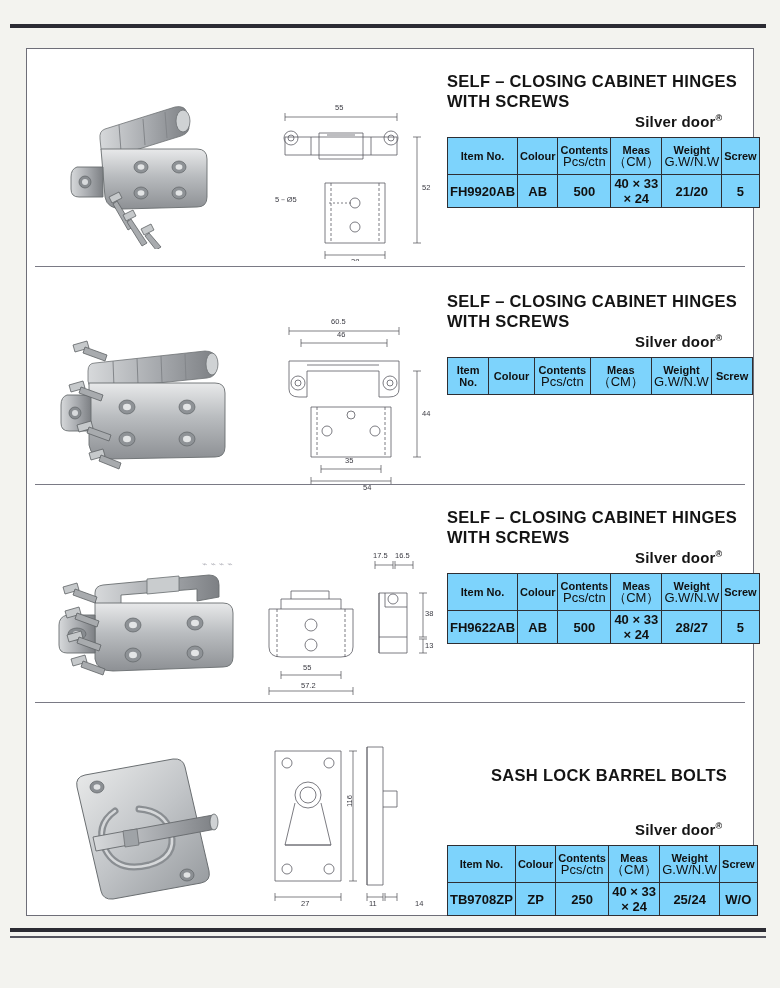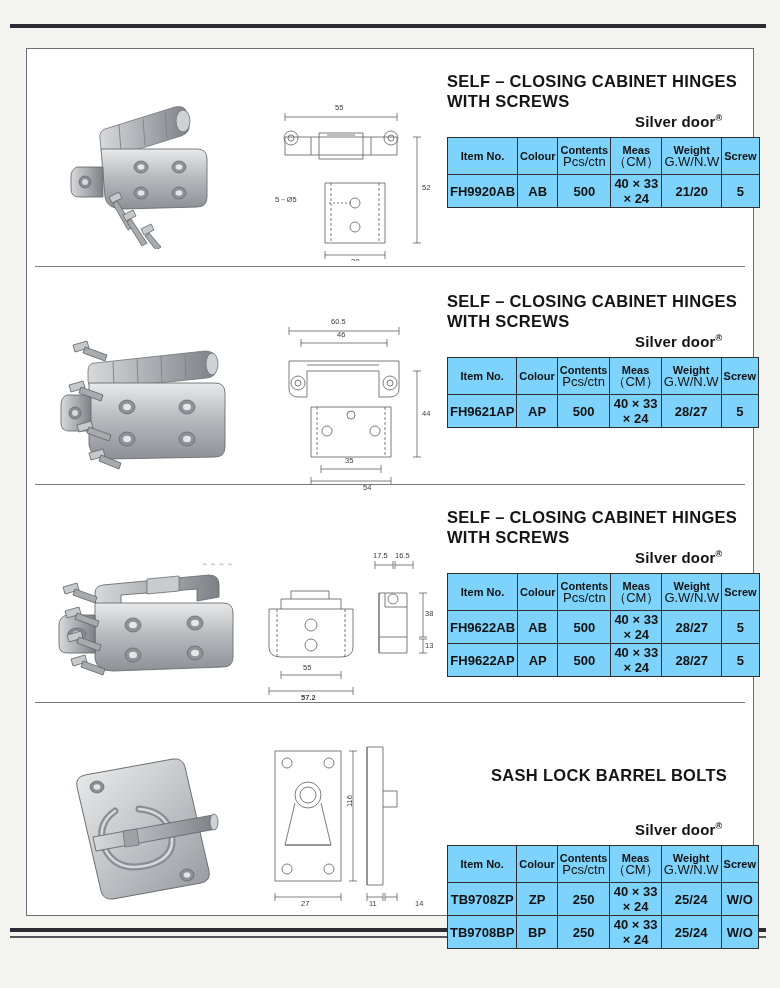--- a/index.html
+++ b/index.html
@@ -358,28 +358,20 @@
           <tr>
             <th class="c-item">Item No.</th>
             <th class="c-colour">Colour</th>
             <th class="c-contents"><span>Contents</span><span class="sub">Pcs/ctn</span></th>
             <th class="c-meas"><span>Meas</span><span class="sub">（CM）</span></th>
             <th class="c-weight"><span>Weight</span><span class="sub">G.W/N.W</span></th>
             <th class="c-screw">Screw</th>
           </tr>
         </thead>
         <tbody>
-          <tr>
-            <td>FH9621AP</td>
-            <td>AP</td>
-            <td>500</td>
-            <td class="meas">40 × 33 × 24</td>
-            <td>28/27</td>
-            <td>5</td>
-          </tr>
         </tbody>
       </table>
     </div>
     <div class="sec-sep" style="top:435px;"></div>
 
     <div class="section" style="top:436px;height:217px;">
 
       <div class="ghost" style="left:175px;top:74px;">⌁⌁⌁⌁</div>
 
       <div class="art" style="left:20px;top:64px;width:200px;height:150px;">
@@ -446,21 +438,21 @@
               <path d="M24 142 L24 150 M84 142 L84 150"></path>
             <path d="M12 162 L96 162"></path>
               <path d="M12 158 L12 166 M96 158 L96 166"></path>
           </g>
         </svg>
         <div class="dimtxt" style="left:116px;top:22px;">17.5</div>
         <div class="dimtxt" style="left:138px;top:22px;">16.5</div>
         <div class="dimtxt" style="left:168px;top:80px;">38</div>
         <div class="dimtxt" style="left:168px;top:112px;">13</div>
         <div class="dimtxt" style="left:46px;top:134px;">55</div>
-        <div class="dimtxt" style="left:44px;top:164px;font-weight:bold;">57.2</div>
+        <div class="dimtxt" style="left:44px;top:152px;">57.2</div>
       </div>
 
       <div class="heading" style="left:420px;top:22px;width:300px;">SELF – CLOSING CABINET HINGES
 WITH SCREWS</div>
       <div class="brand" style="left:608px;top:64px;">
         <span>Silver door</span><span class="reg">®</span>
       </div>
 
       <table class="spec" style="left:420px;top:88px;">
         <thead>
@@ -470,28 +462,20 @@
             <th class="c-contents"><span>Contents</span><span class="sub">Pcs/ctn</span></th>
             <th class="c-meas"><span>Meas</span><span class="sub">（CM）</span></th>
             <th class="c-weight"><span>Weight</span><span class="sub">G.W/N.W</span></th>
             <th class="c-screw">Screw</th>
           </tr>
         </thead>
         <tbody>
           <tr>
             <td>FH9622AB</td>
             <td>AB</td>
-            <td>500</td>
-            <td class="meas">40 × 33 × 24</td>
-            <td>28/27</td>
-            <td>5</td>
-          </tr>
-          <tr>
-            <td>FH9622AP</td>
-            <td>AP</td>
             <td>500</td>
             <td class="meas">40 × 33 × 24</td>
             <td>28/27</td>
             <td>5</td>
           </tr>
         </tbody>
       </table>
     </div>
     <div class="sec-sep" style="top:653px;"></div>
 
@@ -575,26 +559,18 @@
         </thead>
         <tbody>
           <tr>
             <td>TB9708ZP</td>
             <td>ZP</td>
             <td>250</td>
             <td class="meas">40 × 33 × 24</td>
             <td>25/24</td>
             <td>W/O</td>
           </tr>
-          <tr>
-            <td>TB9708BP</td>
-            <td>BP</td>
-            <td>250</td>
-            <td class="meas">40 × 33 × 24</td>
-            <td>25/24</td>
-            <td>W/O</td>
-          </tr>
         </tbody>
       </table>
     </div>
 
   </div>
 </div>
 
 </body></html>

